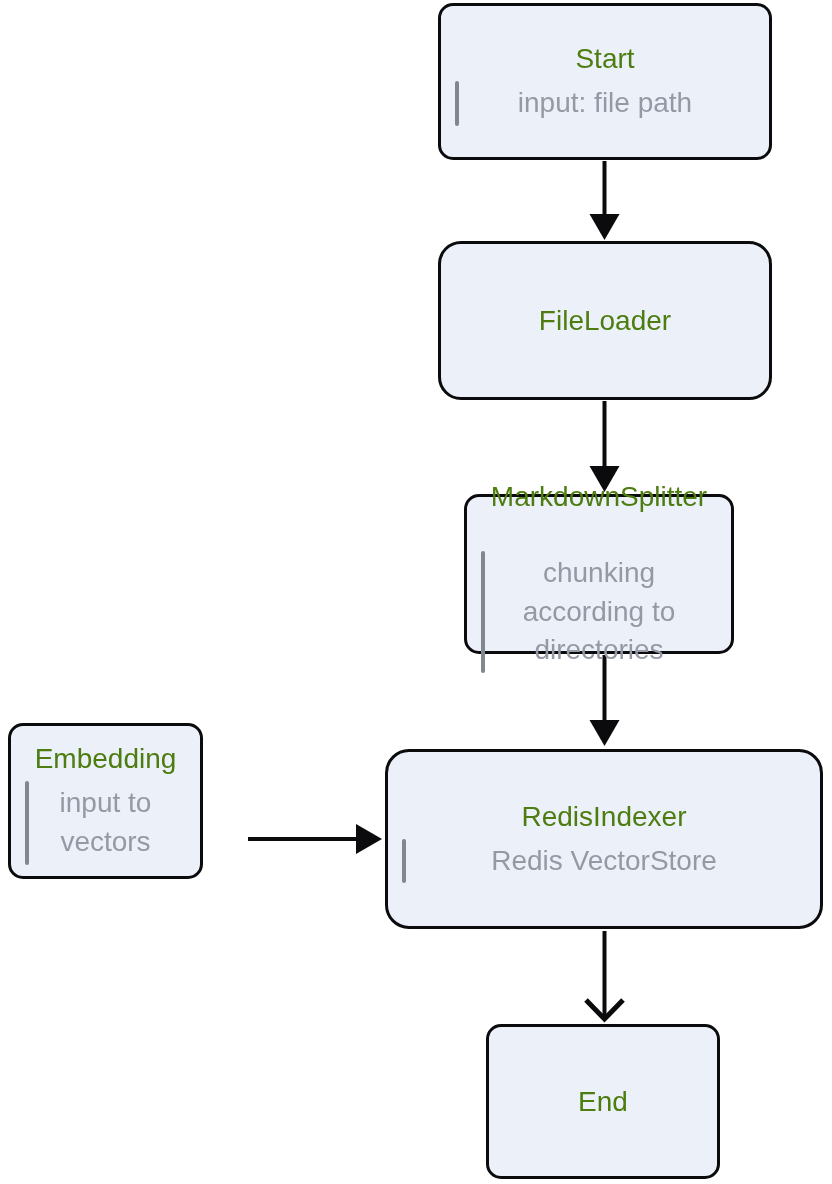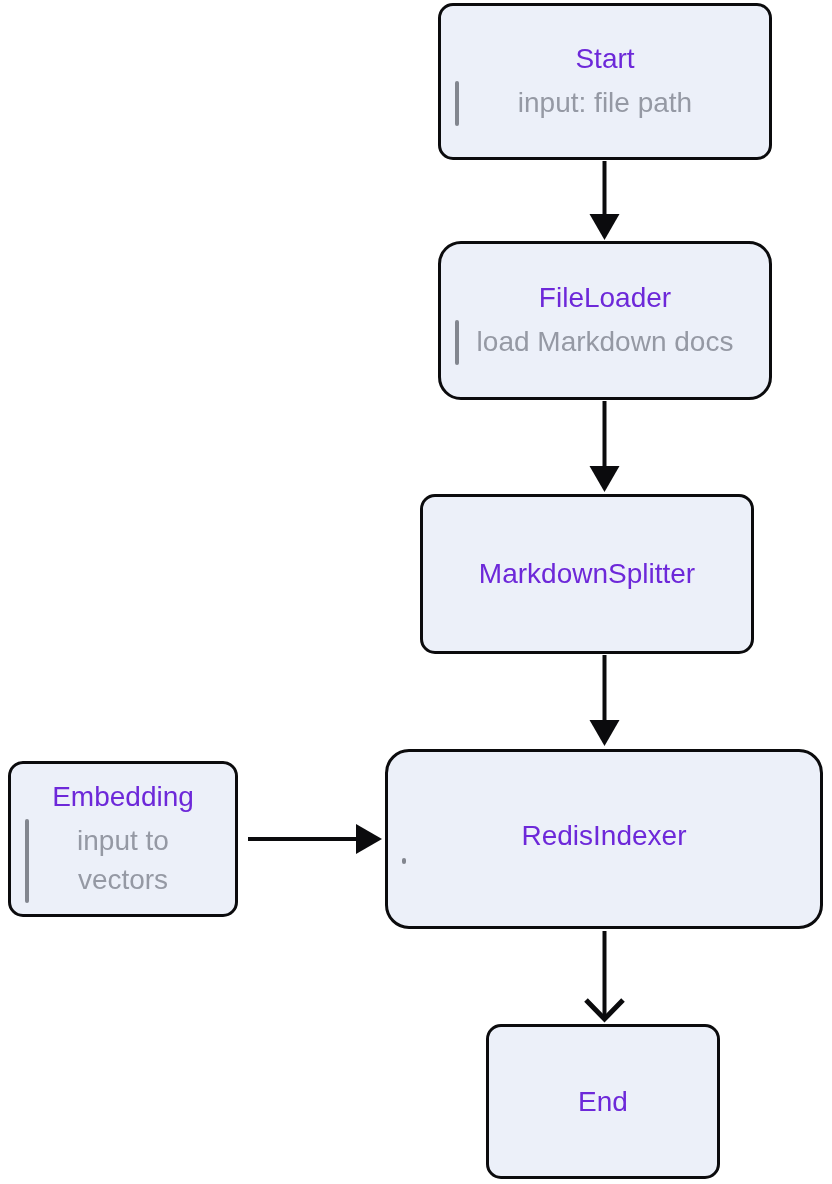--- a/index.html
+++ b/index.html
@@ -26,21 +26,21 @@
     border-radius: 15px;
     display: flex;
     flex-direction: column;
     justify-content: center;
     align-items: center;
     gap: 6px;
   }
   .node-title {
     font-size: 28px;
     font-weight: 500;
-    color: #6d28d9;
+    color: #4d7c0f;
     line-height: 1.35;
     text-align: center;
   }
   .node-sub {
     position: relative;
     width: 100%;
     box-sizing: border-box;
     padding: 0 20px;
     text-align: center;
     font-size: 28px;
@@ -50,22 +50,22 @@
   }
   .quote-bar {
     position: absolute;
     left: 14px; top: -3px; bottom: -3px;
     width: 4px;
     background: #82868F;
     border-radius: 2px;
   }
   #node-start            { left: 438px; top: 3px;    width: 334px; height: 157px; }
   #node-fileloader       { left: 438px; top: 241px;  width: 334px; height: 159px; border-radius: 23px; }
-  #node-markdownsplitter { left: 420px; top: 494px;  width: 334px; height: 160px; gap: 38px; }
-  #node-embedding        { left: 8px;   top: 761px;  width: 230px; height: 156px; }
+  #node-markdownsplitter { left: 464px; top: 494px;  width: 270px; height: 160px; gap: 38px; }
+  #node-embedding        { left: 8px;   top: 723px;  width: 195px; height: 156px; }
   #node-redisindexer     { left: 385px; top: 749px;  width: 438px; height: 180px; border-radius: 24px; }
   #node-end              { left: 486px; top: 1024px; width: 234px; height: 155px; }
   .edge-line { stroke: #0B0B0D; stroke-width: 4; }
   .edge-head-filled { fill: #0B0B0D; }
   .edge-head-open { fill: none; stroke: #0B0B0D; stroke-width: 5; }
 </style>
 </head>
 <body>
 
 <div class="canvas">
@@ -96,42 +96,43 @@
   <div class="node" id="node-start">
     <div class="node-title">Start</div>
     <div class="node-sub">
       <span class="quote-bar"></span>
       <span>input: file path</span>
     </div>
   </div>
 
   <div class="node" id="node-fileloader">
     <div class="node-title">FileLoader</div>
-    <div class="node-sub">
-      <span class="quote-bar"></span>
-      <span>load Markdown docs</span>
-    </div>
   </div>
 
   <div class="node" id="node-markdownsplitter">
     <div class="node-title">MarkdownSplitter</div>
+    <div class="node-sub">
+      <span class="quote-bar"></span>
+      <span>chunking according to directories</span>
+    </div>
   </div>
 
   <div class="node" id="node-embedding">
     <div class="node-title">Embedding</div>
     <div class="node-sub">
       <span class="quote-bar"></span>
       <span>input to vectors</span>
     </div>
   </div>
 
   <div class="node" id="node-redisindexer">
     <div class="node-title">RedisIndexer</div>
     <div class="node-sub">
       <span class="quote-bar"></span>
+      <span>Redis VectorStore</span>
     </div>
   </div>
 
   <div class="node" id="node-end">
     <div class="node-title">End</div>
   </div>
 
 </div>
 
 </body></html>

